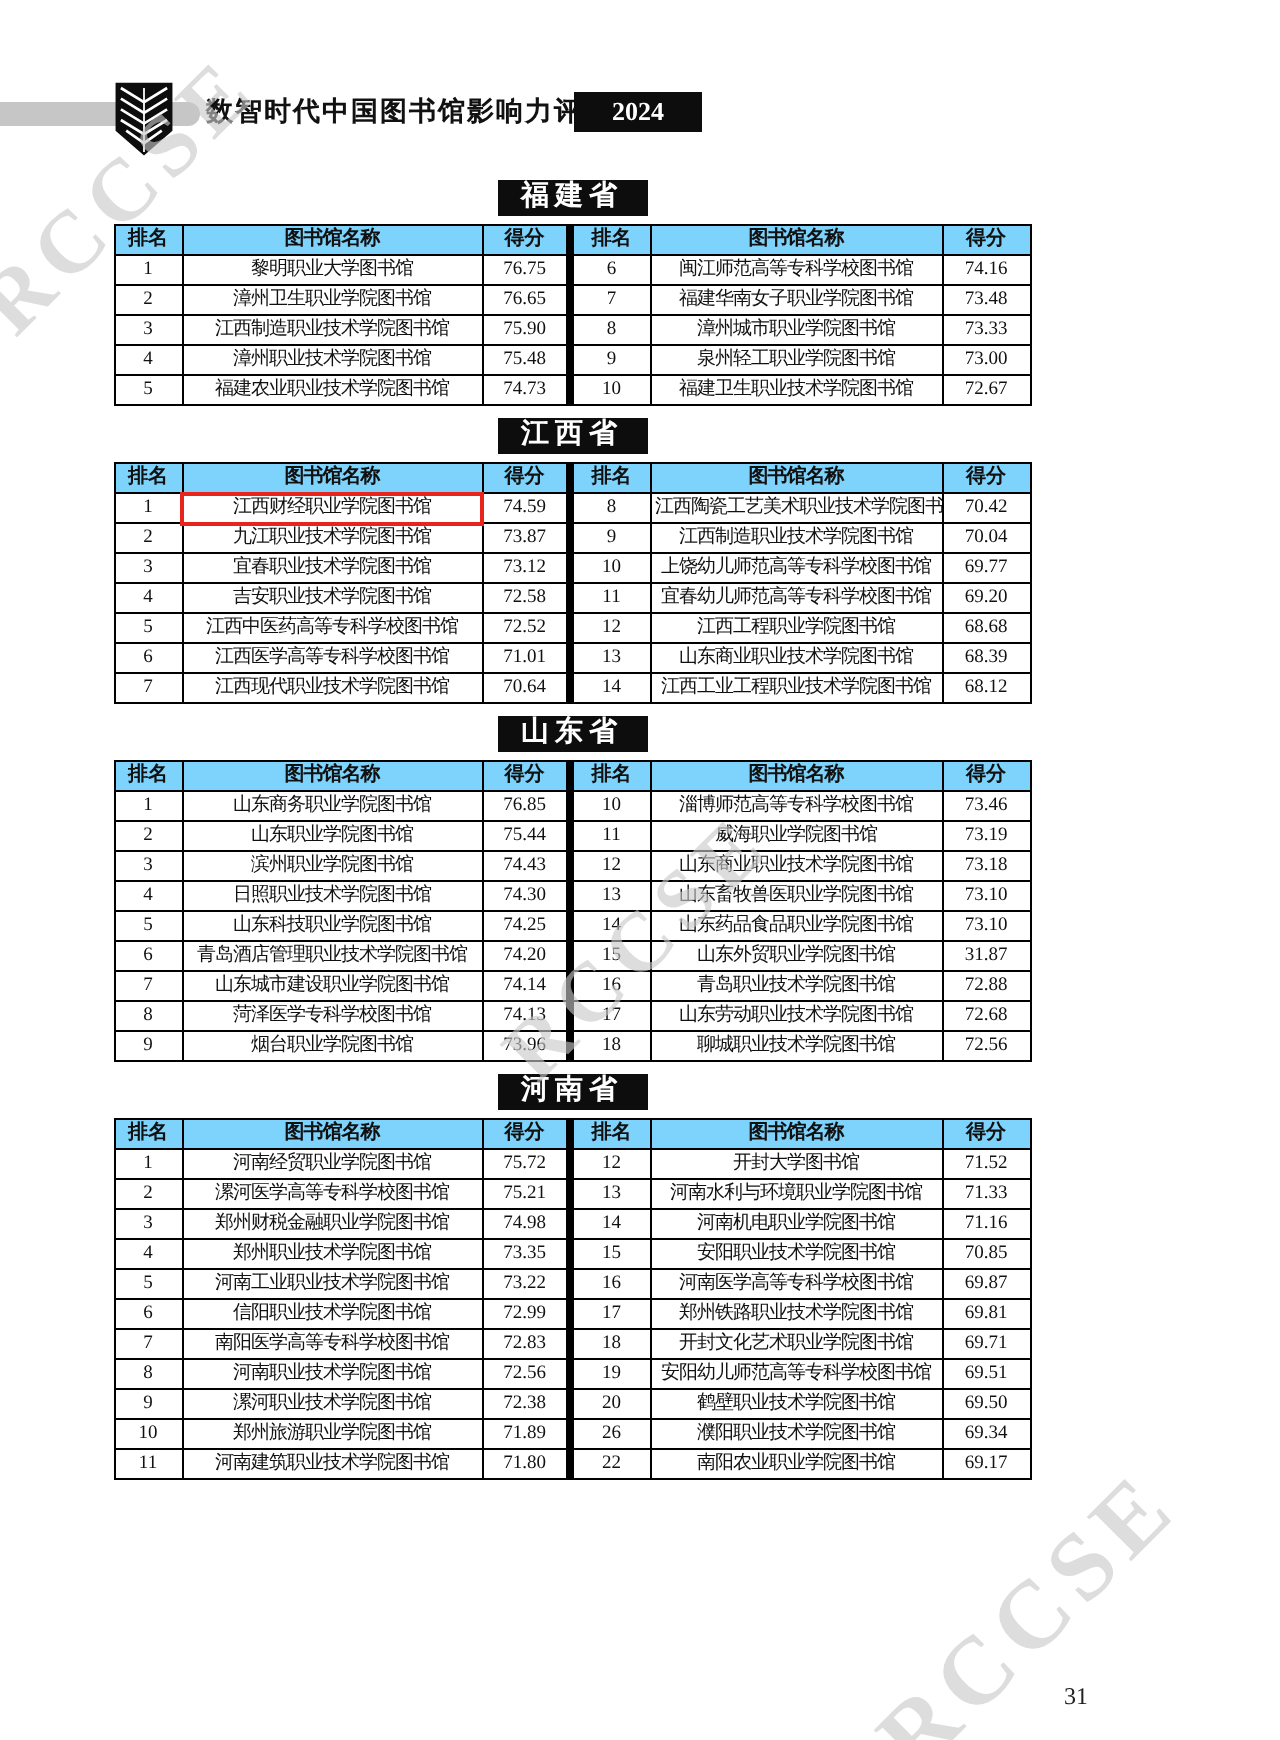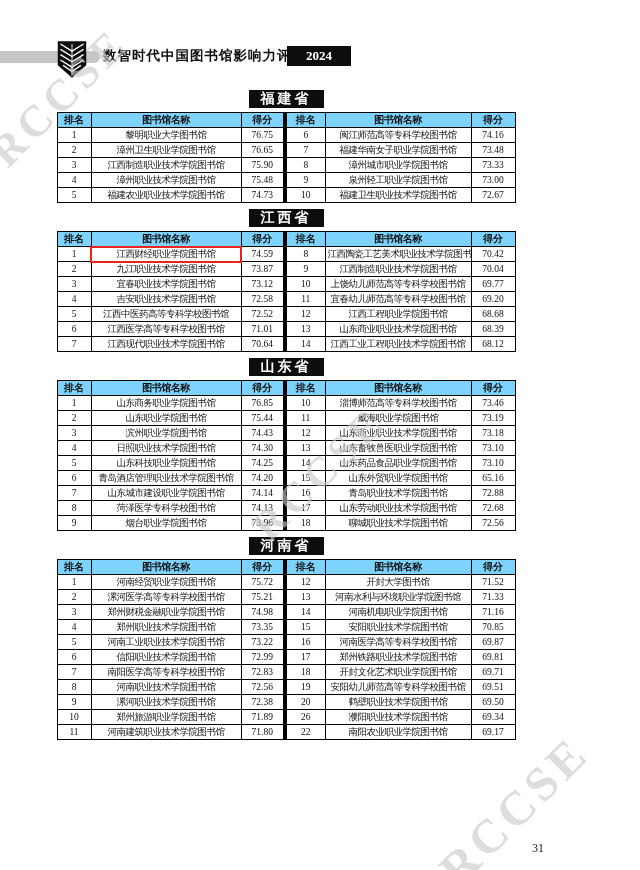--- a/index.html
+++ b/index.html
@@ -269,21 +269,21 @@
               <td class="mid">14</td>
               <td class="name">山东药品食品职业学院图书馆</td>
               <td>73.10</td>
             </tr>
             <tr>
               <td>6</td>
               <td class="name">青岛酒店管理职业技术学院图书馆</td>
               <td>74.20</td>
               <td class="mid">15</td>
               <td class="name">山东外贸职业学院图书馆</td>
-              <td>65.16</td>
+              <td>31.87</td>
             </tr>
             <tr>
               <td>7</td>
               <td class="name">山东城市建设职业学院图书馆</td>
               <td>74.14</td>
               <td class="mid">16</td>
               <td class="name">青岛职业技术学院图书馆</td>
               <td>72.88</td>
             </tr>
             <tr>

